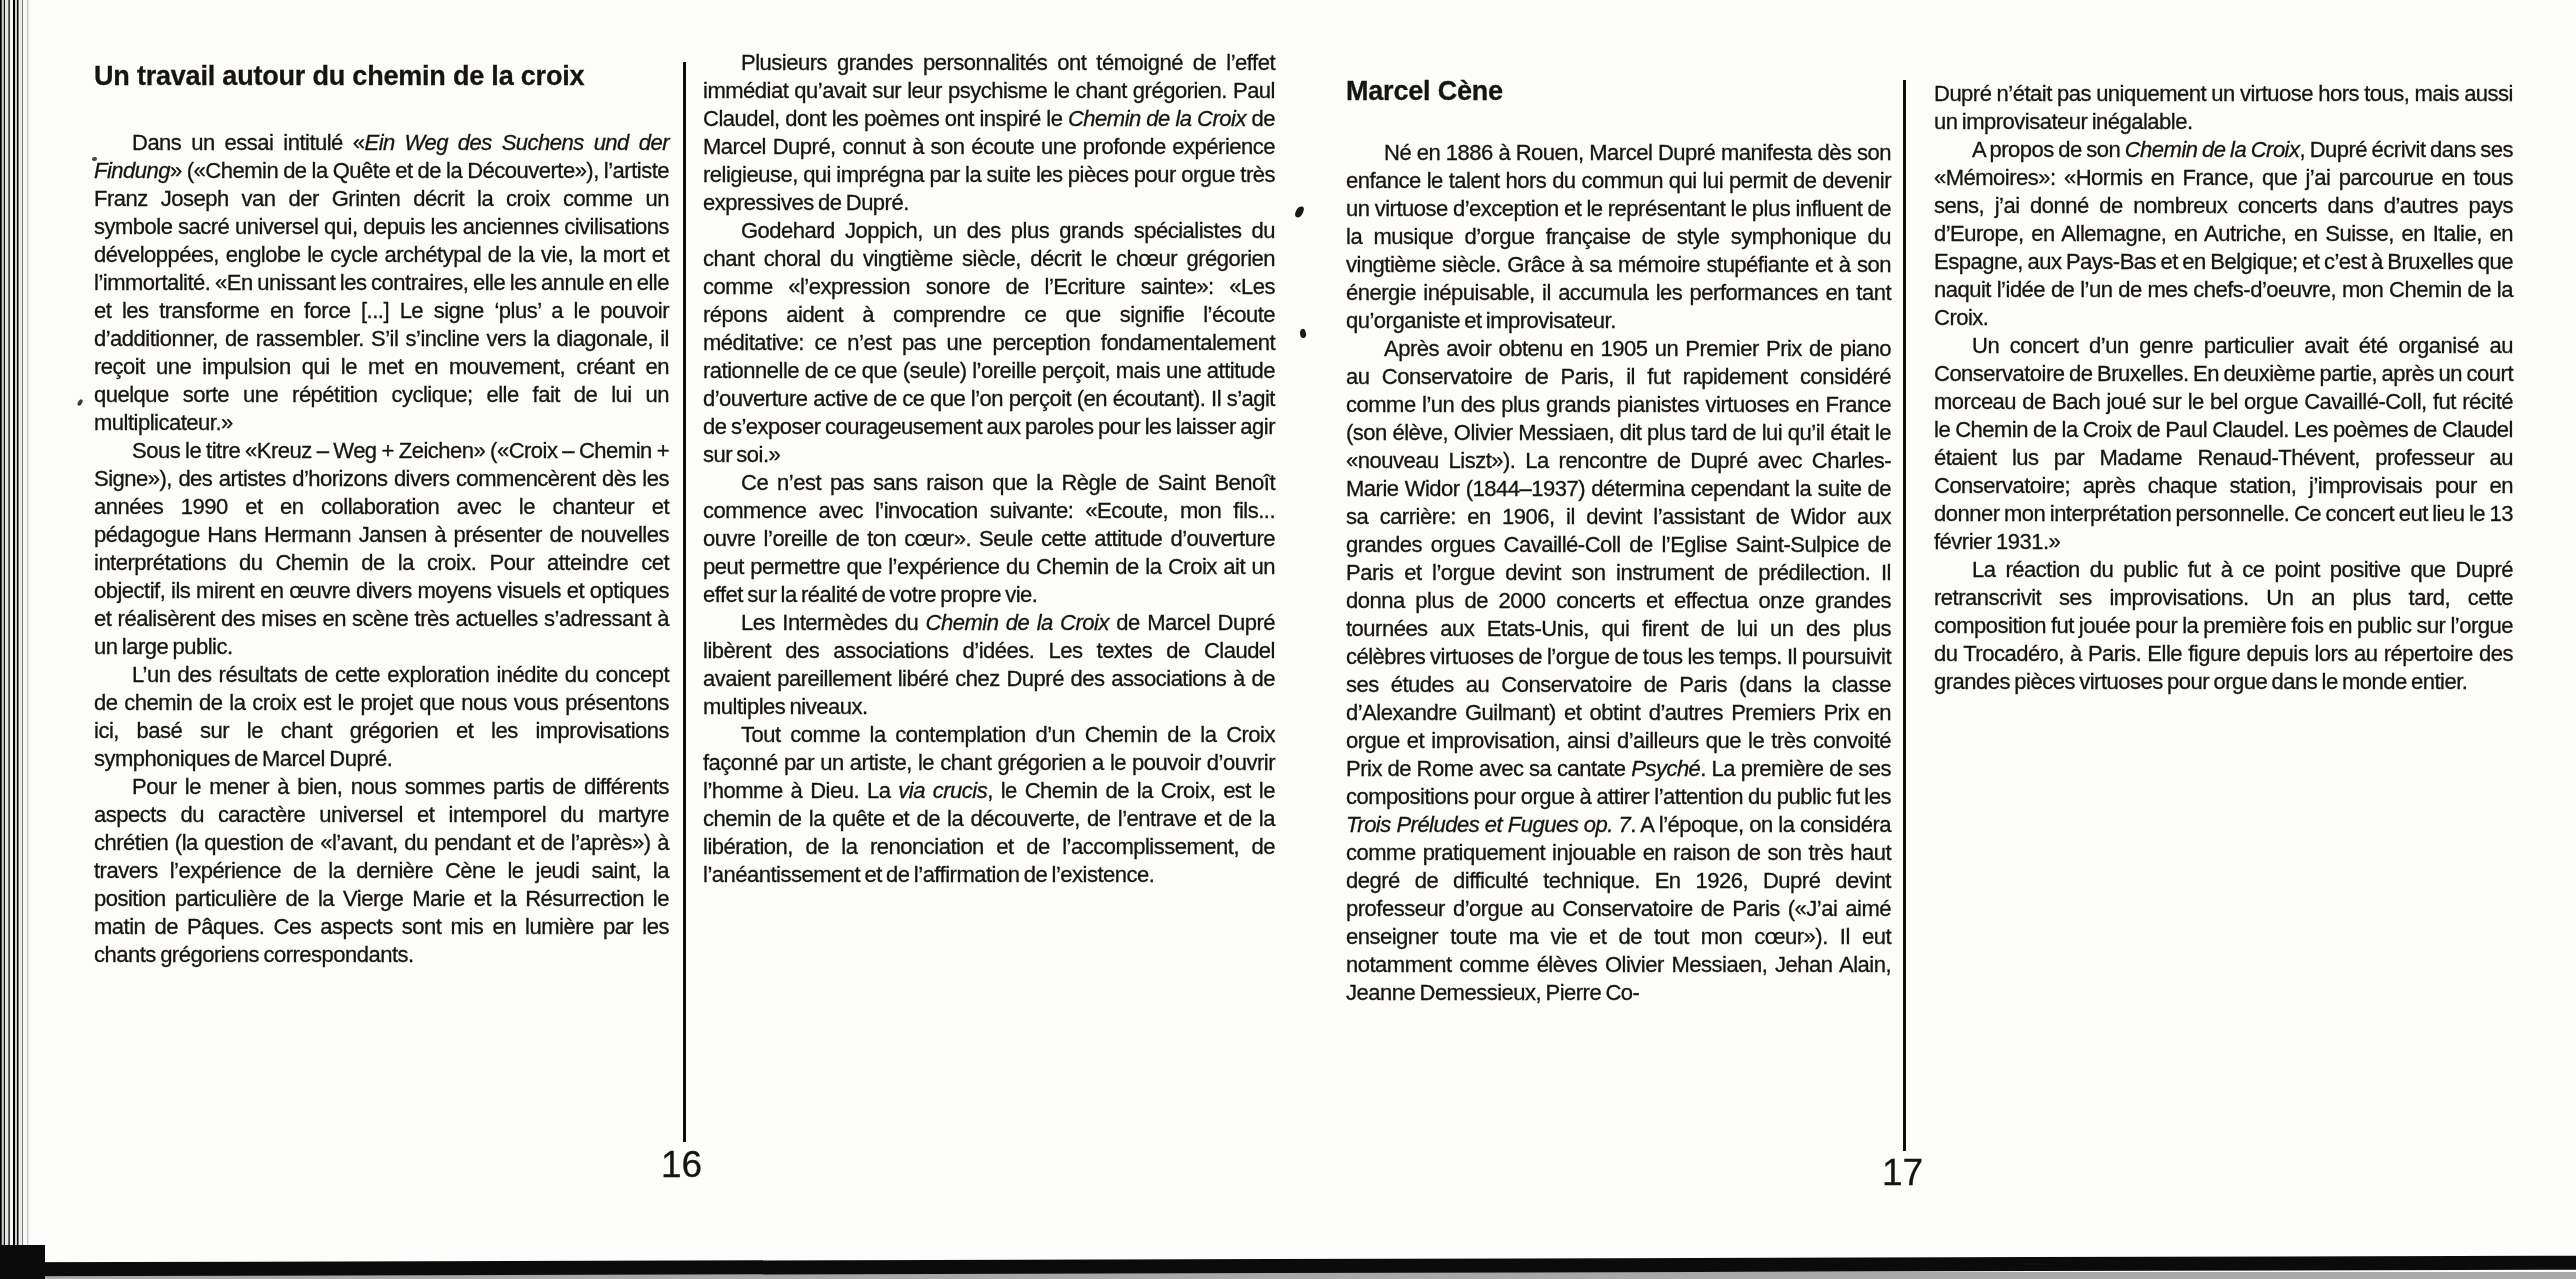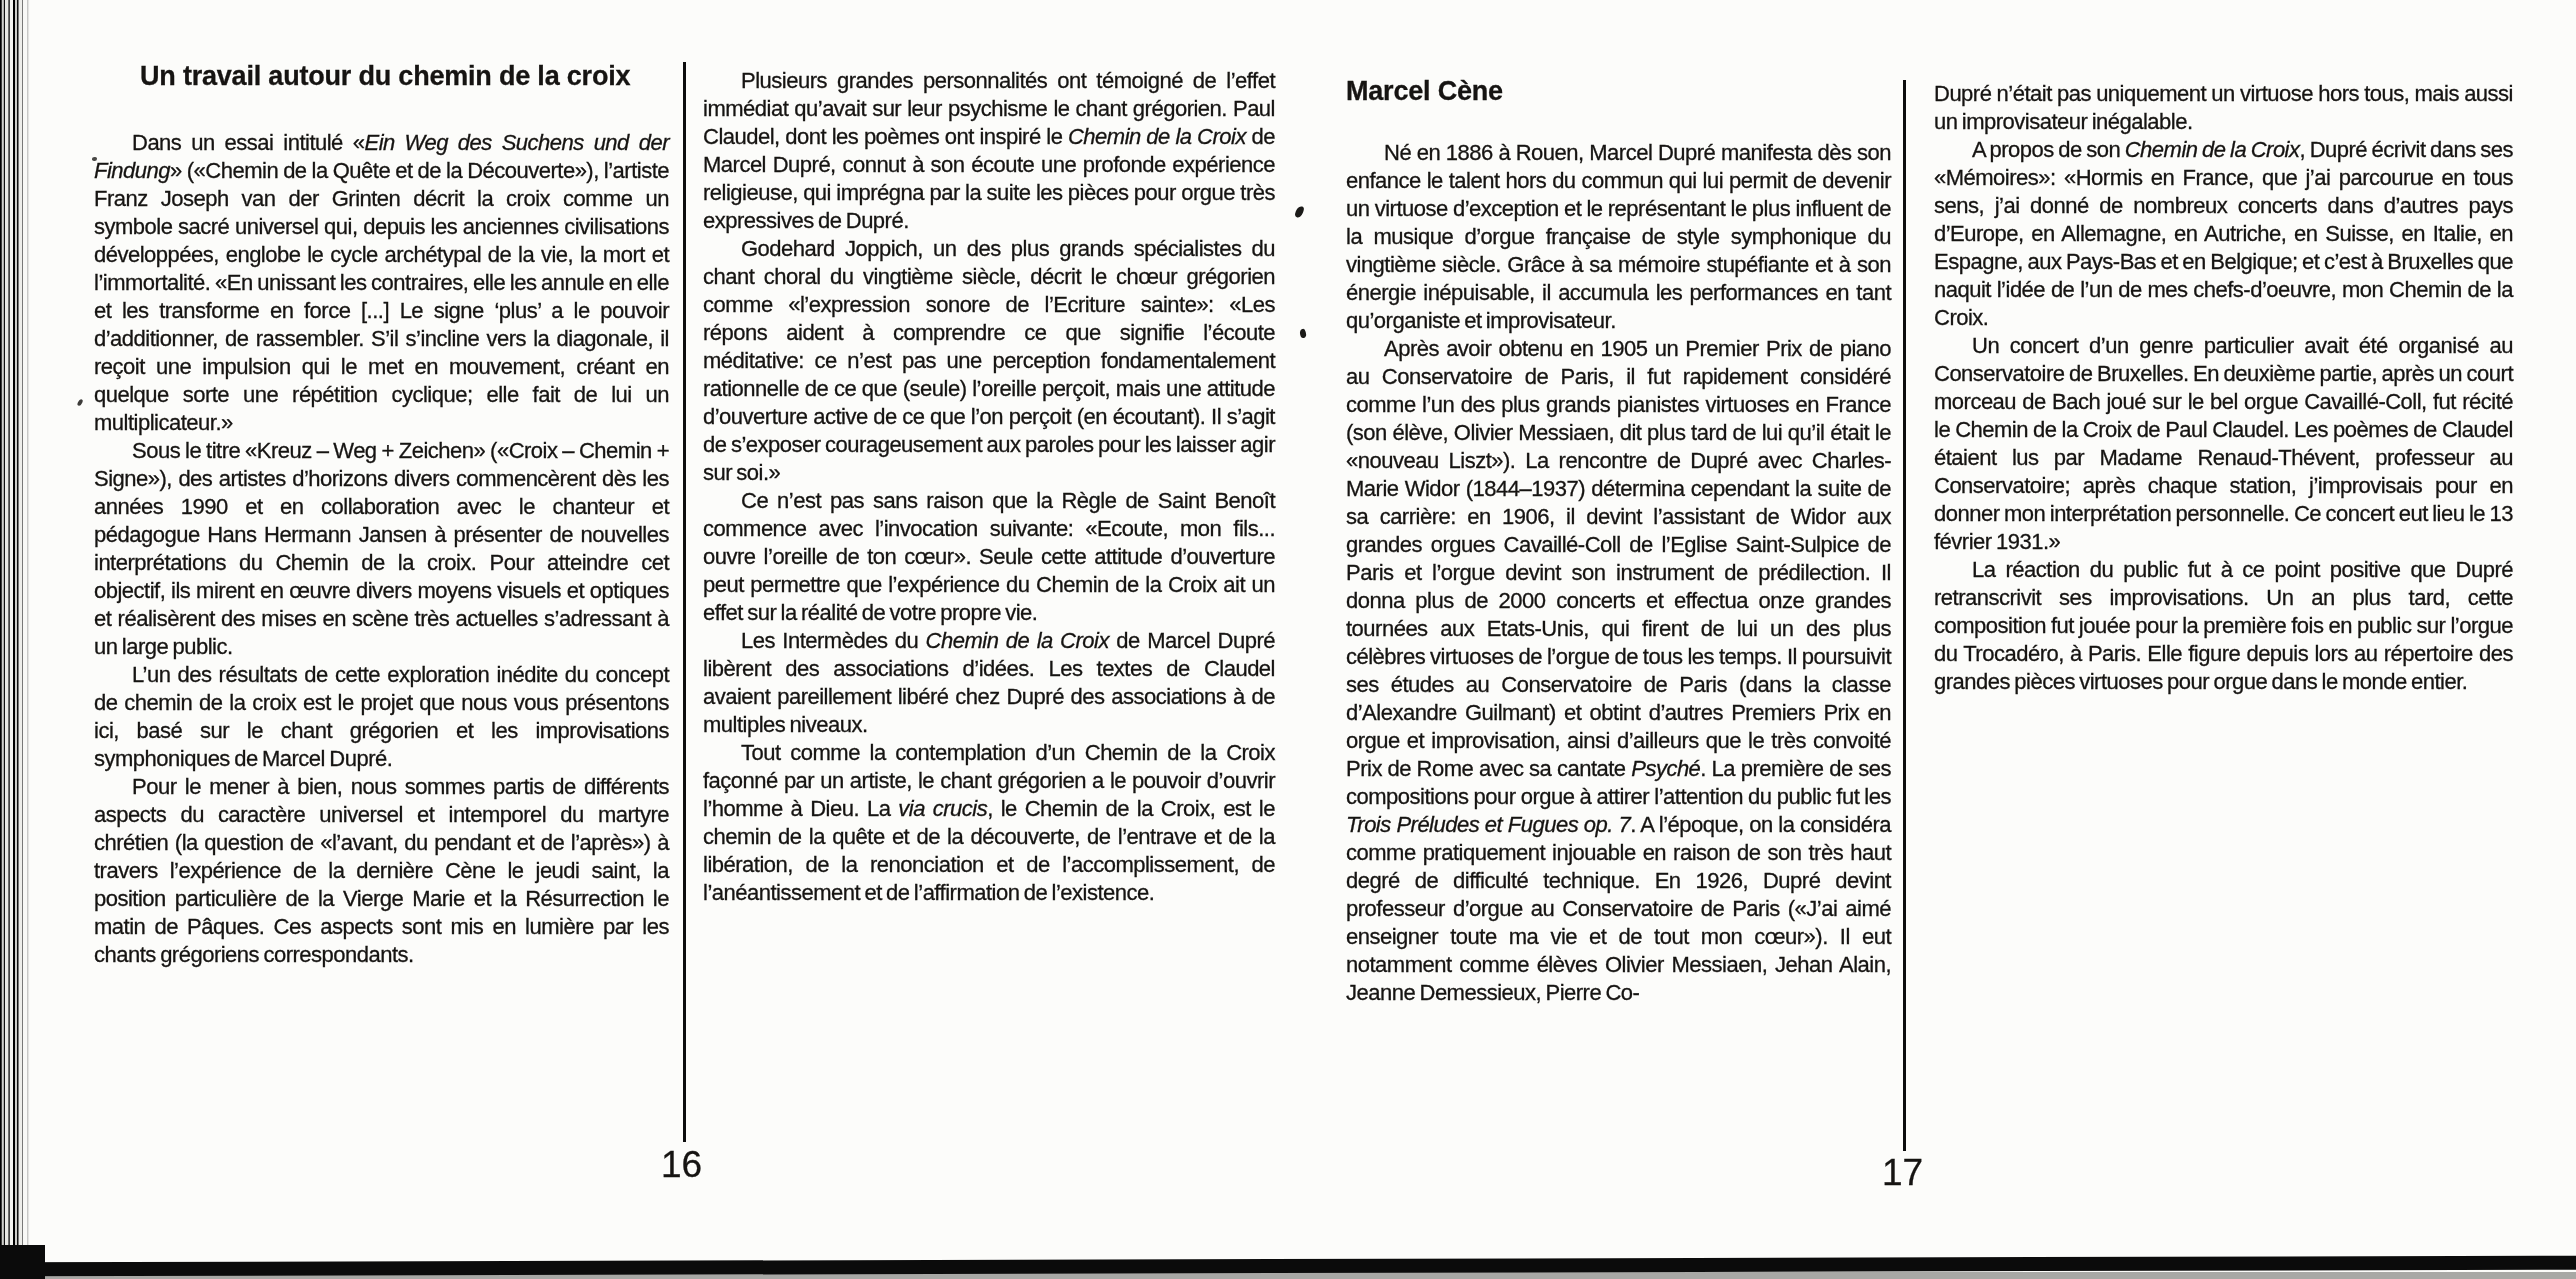--- a/index.html
+++ b/index.html
@@ -34,22 +34,22 @@
     word-spacing:-1.3px;
     -webkit-text-stroke:0.3px currentColor;
   }
   .col p{margin:0;text-indent:38px;}
   .col-heading{
     font-size:27px;line-height:30px;font-weight:bold;
     margin:0;letter-spacing:-0.2px;word-spacing:0;
     text-align:left;
   }
   #col1{left:94px;top:61px;width:575px;}
-  #col1 .col-heading{margin-bottom:38px;margin-left:46px;}
-  #col2{left:703px;top:67px;width:572px;}
+  #col1 .col-heading{margin-bottom:38px;}
+  #col2{left:703px;top:49px;width:572px;}
   #col3{left:1346px;top:76px;width:545px;}
   #col3 .col-heading{margin-bottom:33px;}
   #col4{left:1934px;top:80px;width:579px;}
   #col4 p:first-child{text-indent:0;}
   .divider{
     position:absolute;width:2.7px;background:#0d0d0d;
   }
   #divider-left{left:683px;top:62px;height:1080px;}
   #divider-right{left:1903px;top:80px;height:1071px;}
   .page-number{

